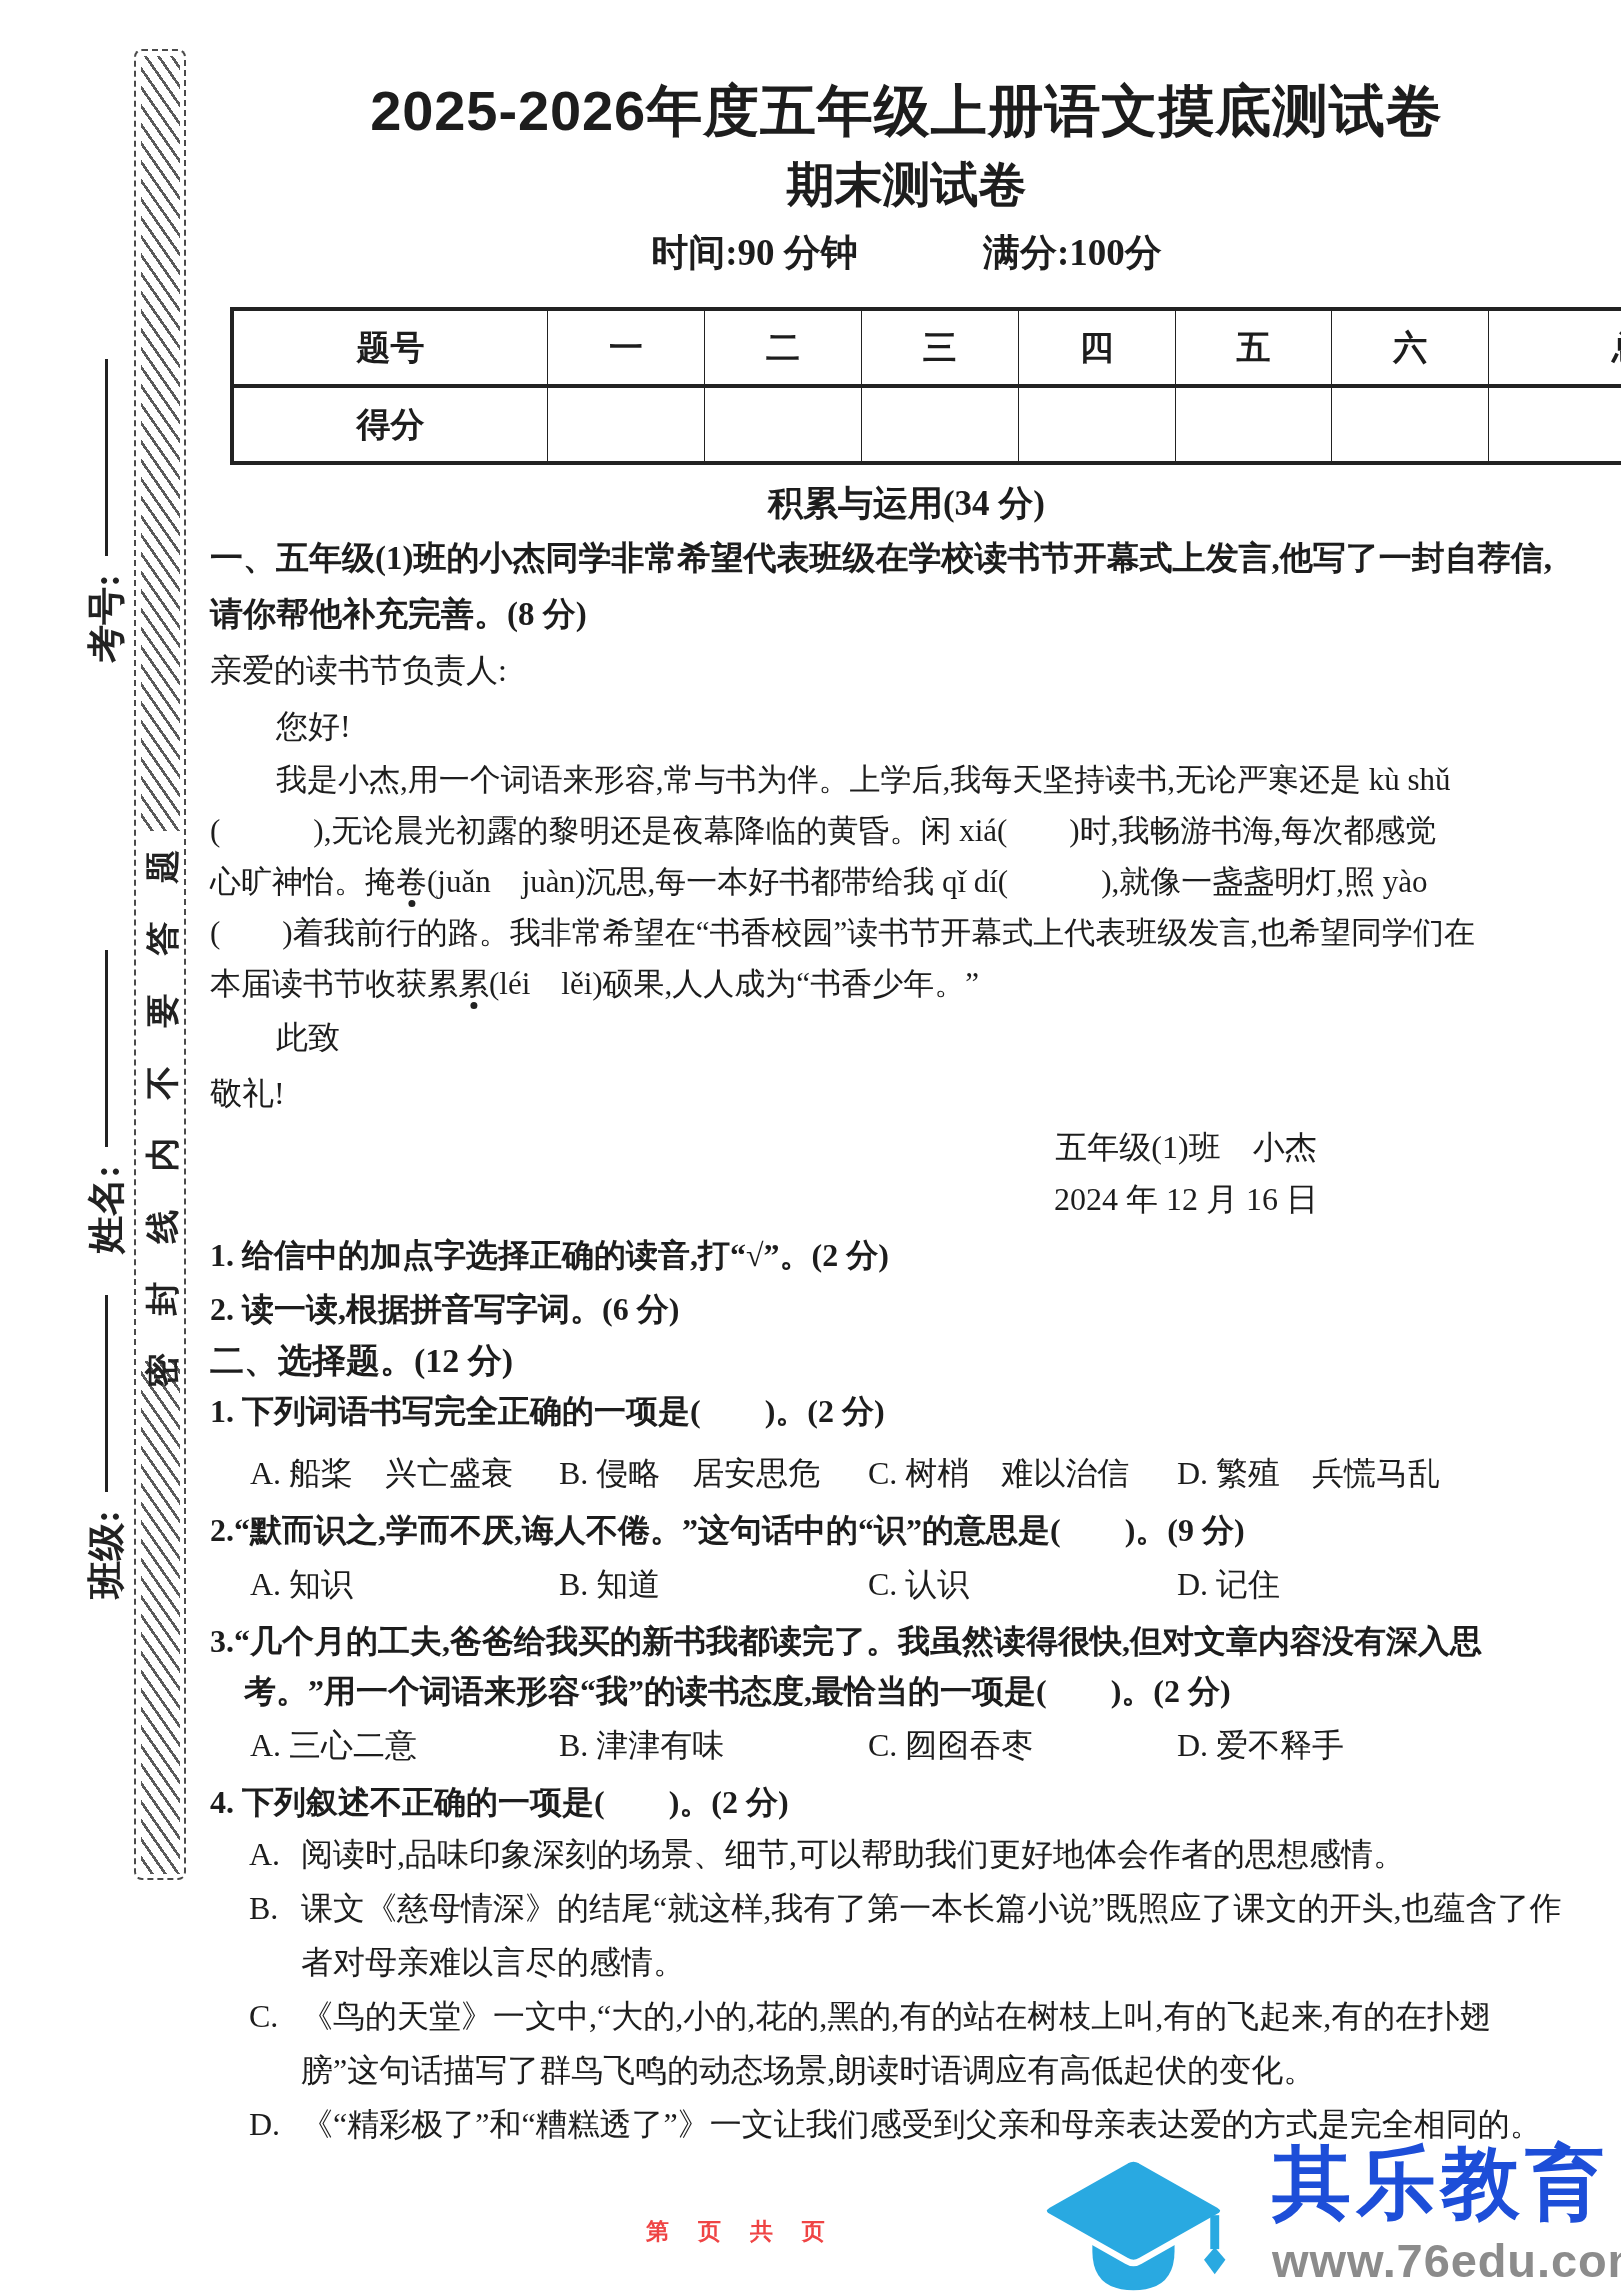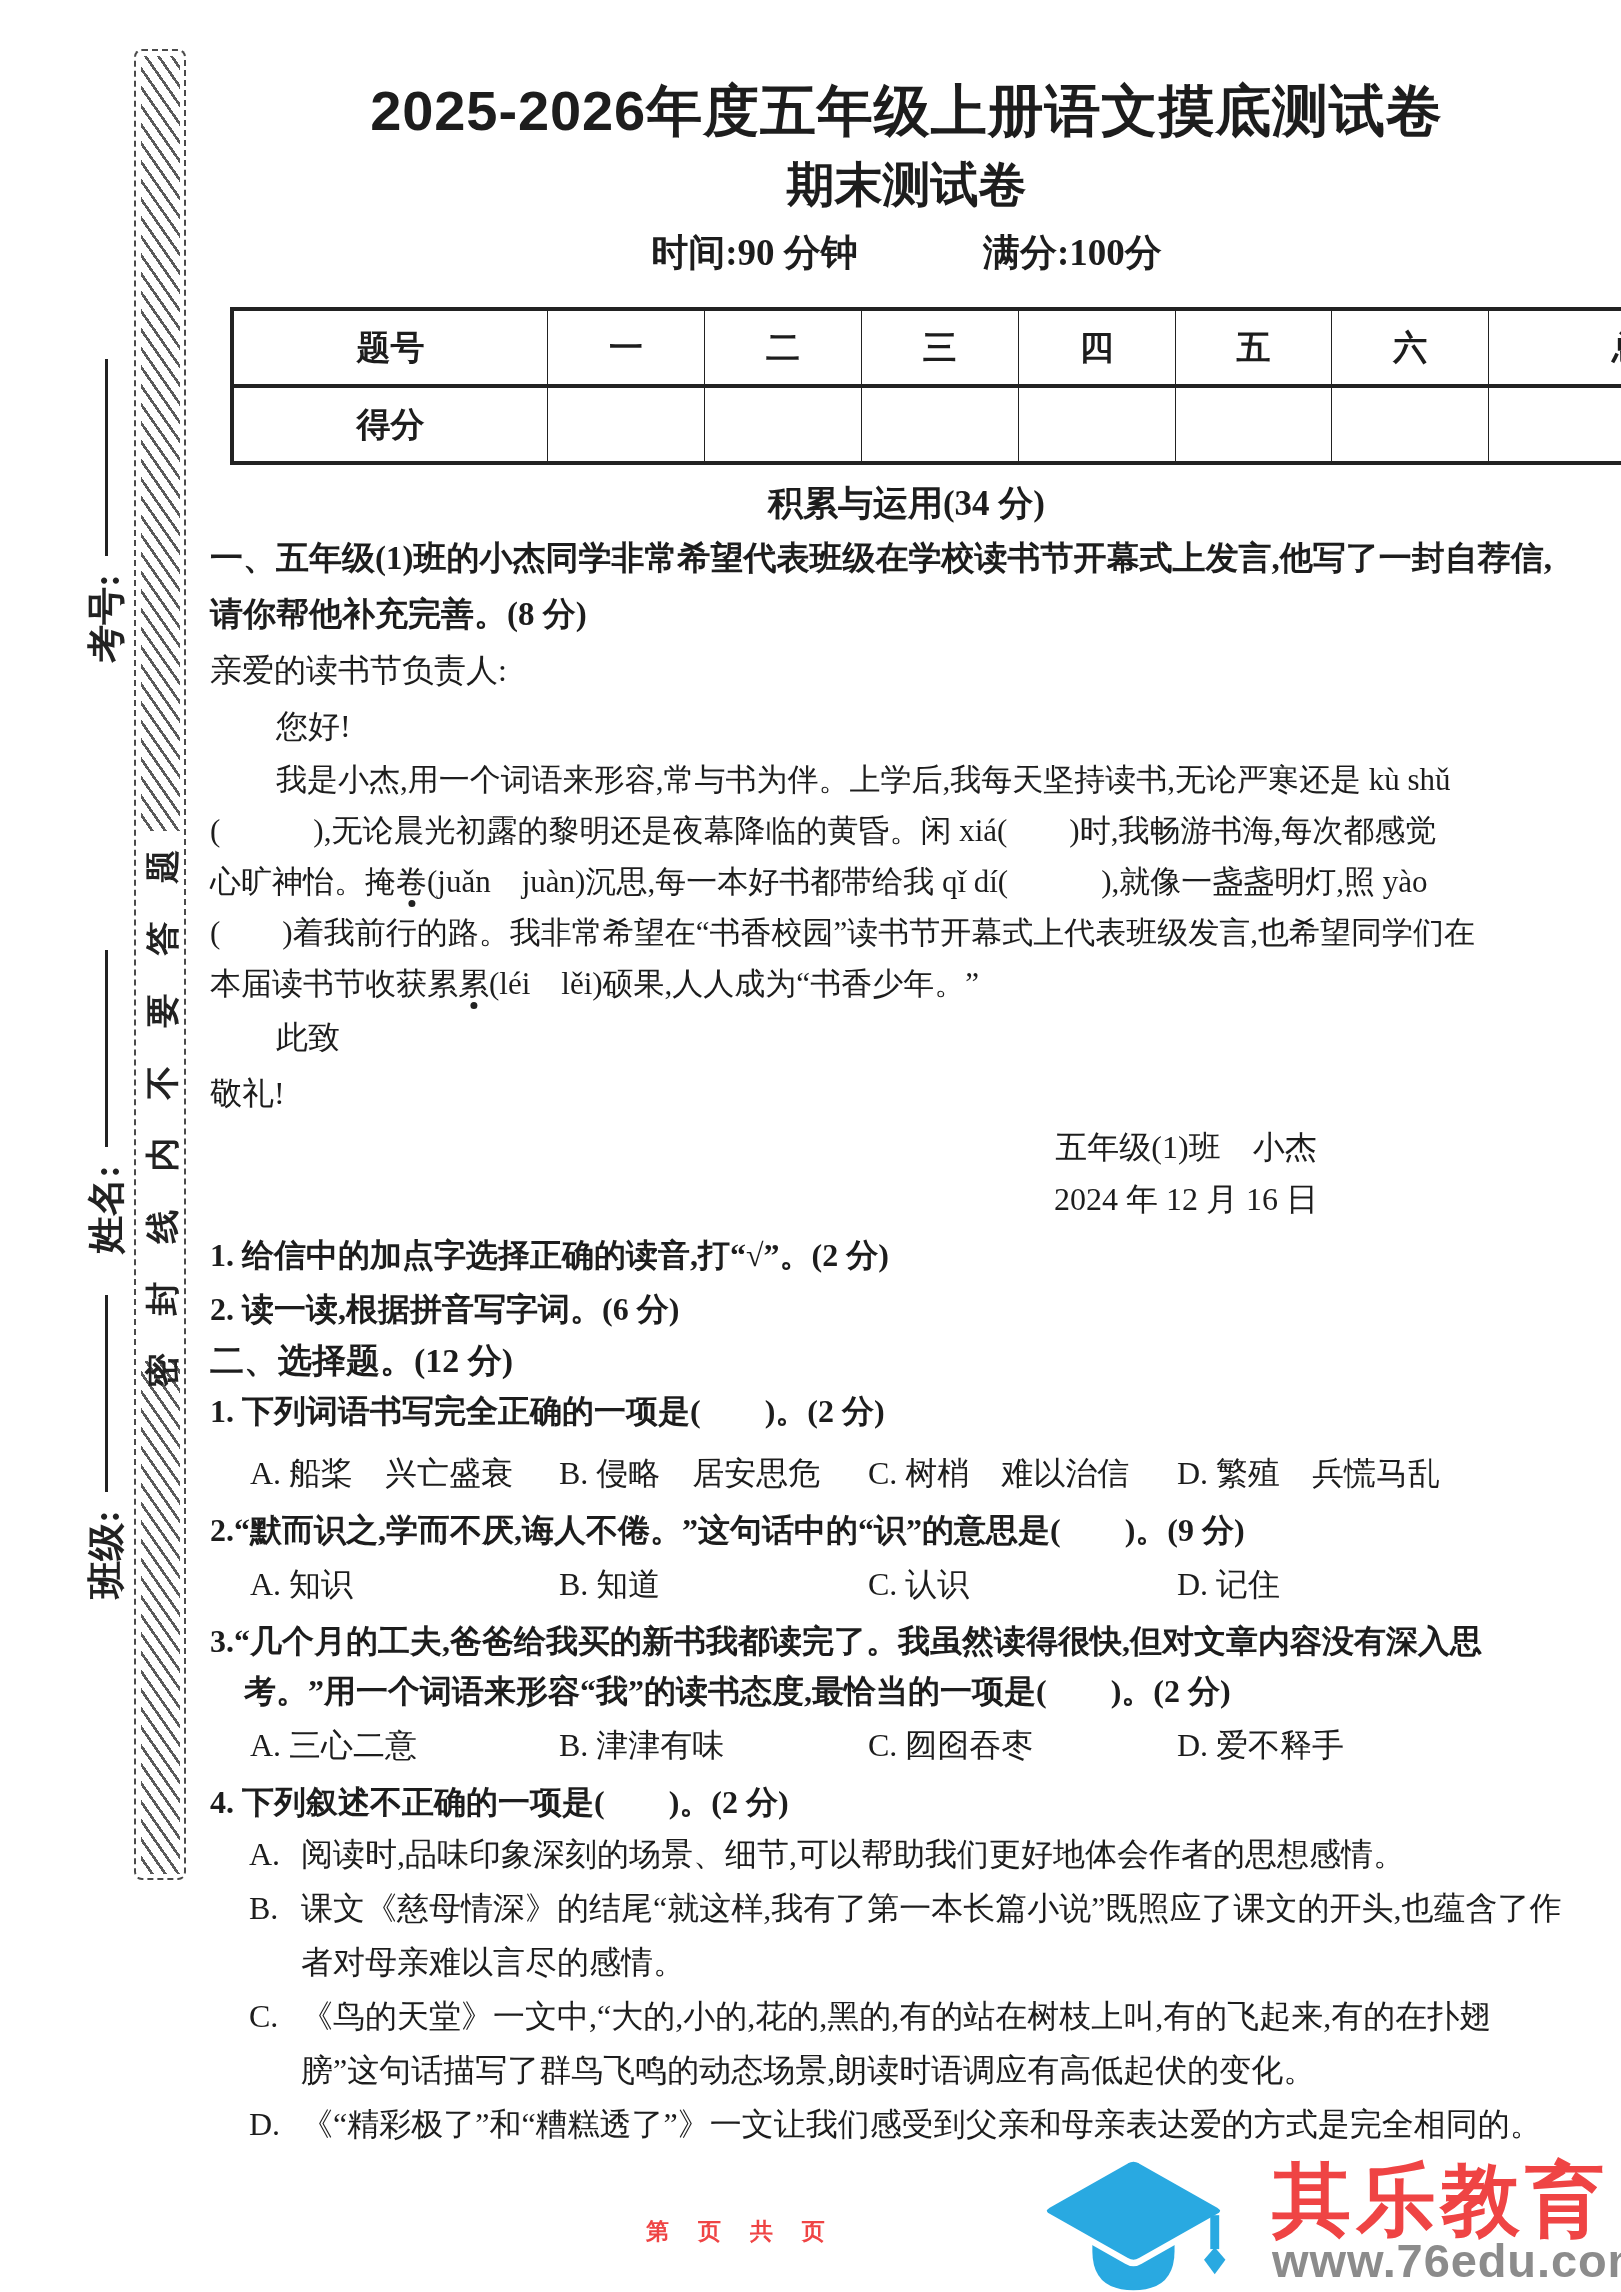--- a/index.html
+++ b/index.html
@@ -59,22 +59,22 @@
   .hang{padding-left:34px;}
   .dotu{position:relative;}
   .dotu::after{content:"";position:absolute;left:50%;bottom:-8px;width:7.2px;height:7.2px;
                background:#222;border-radius:50%;transform:translateX(-50%);}
 
   
   .page-info{position:absolute;left:646px;top:2216px;font-size:23px;letter-spacing:11.6px;
              color:#ef4444;font-weight:700;}
   .logo{position:absolute;left:1010px;top:2133px;width:611px;height:159px;}
   .logo svg{position:absolute;left:0;top:0;}
-  .brand{position:absolute;left:262px;top:26px;font-family:"Liberation Sans","DejaVu Sans",sans-serif;
-         font-weight:700;font-size:79px;line-height:82px;letter-spacing:5.4px;color:#ef4444;}
+  .brand{position:absolute;left:262px;top:9px;font-family:"Liberation Sans","DejaVu Sans",sans-serif;
+         font-weight:700;font-size:79px;line-height:82px;letter-spacing:5.4px;color:#1d4ed8;}
   .brand-url{position:absolute;left:262px;top:100px;font-family:"Liberation Sans","DejaVu Sans",sans-serif;
              font-weight:700;font-size:47px;color:#8C8C8C;letter-spacing:0.9px;}
 </style>
 </head>
 <body>
 
 <div class="page">
 
   <div class="vfield vf1">
     <span>考号:</span>

